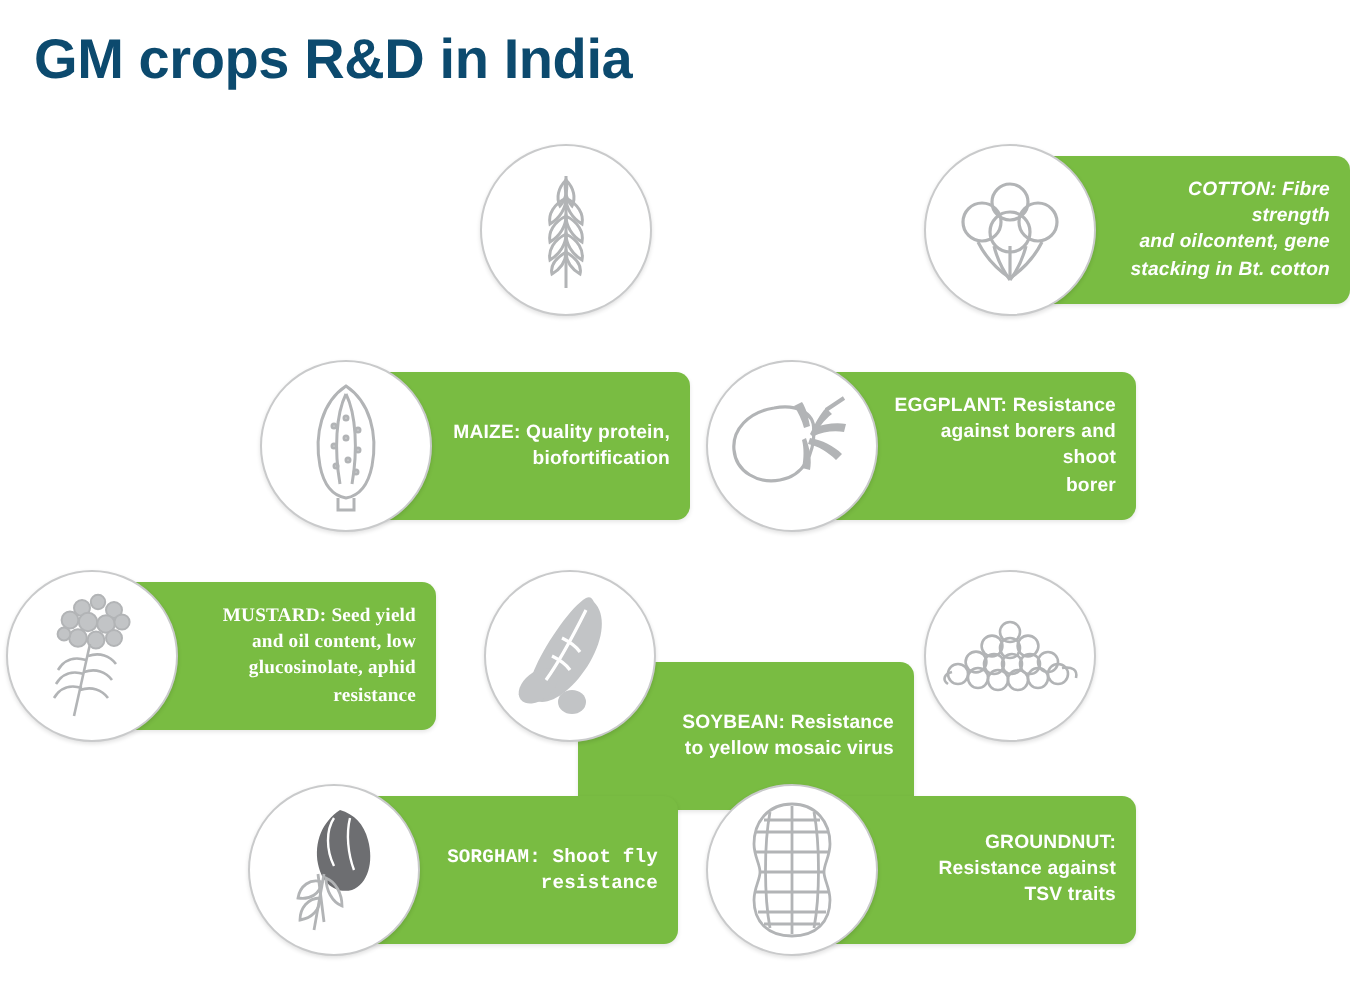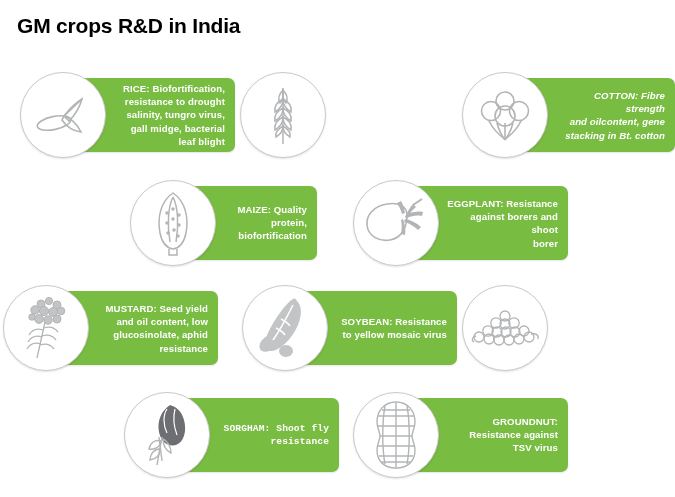--- a/index.html
+++ b/index.html
@@ -20,24 +20,24 @@
     width: 675px;
     height: 497px;
     background: #ffffff;
   }
 
   
   .page-title {
     position: absolute;
     left: 17px;
     top: 14px;
-    font-size: 21px;
+    font-size: 28px;
     font-weight: bold;
     letter-spacing: -0.2px;
-    color: #000000;
+    color: #0c4a6e;
     white-space: nowrap;
   }
 
   
   .card {
     position: absolute;
     height: 86px;
   }
   .card-bar {
     position: absolute;
@@ -83,37 +83,20 @@
 
   
 </style>
 </head>
 <body>
 
 <div id="infographic">
 
   <div class="page-title">GM crops R&amp;D in India</div>
 
-  <div class="card" style="left:20px; top:72px; width:215px;">
-    <div class="card-bar" style="width:168px;">
-      <div class="card-text">RICE: Biofortification,
-resistance to drought
-salinity, tungro virus,
-gall midge, bacterial
-leaf blight</div>
-    </div>
-    <div class="card-circle">
-      <svg width="66" height="66" viewBox="0 0 66 66" fill="none" stroke="#b2b4b6" stroke-width="1.6">
-        <ellipse cx="24" cy="41" rx="17" ry="6.5" transform="rotate(-12 24 41)"></ellipse>
-        <path d="M34 34 C41 25 47 20 52 17 C50 24 46 32 39 39 Z"></path>
-        <path d="M34 34 C40 36 47 42 51 50 C43 49 36 44 32 38 Z"></path>
-        <path d="M33 35 L52 17"></path>
-      </svg>
-    </div>
-  </div>
 
   <div class="card" style="left:240px; top:72px; width:220px;">
     <div class="card-circle">
       <svg width="60" height="70" viewBox="0 0 60 70" fill="none" stroke="#b2b4b6" stroke-width="1.5">
         <path d="M30 8 L30 64"></path>
         <path d="M30 10 C26 14 25 19 27 23 C30 20 31 14 30 10 Z"></path>
         <path d="M30 10 C34 14 35 19 33 23 C30 20 29 14 30 10 Z"></path>
         <path d="M30 19 C24 22 21 27 22 32 C27 29 30 24 30 19 Z"></path>
         <path d="M30 19 C36 22 39 27 38 32 C33 29 30 24 30 19 Z"></path>
         <path d="M30 28 C24 31 21 36 22 41 C27 38 30 33 30 28 Z"></path>
@@ -141,21 +124,21 @@
         <path d="M16 38 C20 46 26 52 32 56"></path>
         <path d="M32 40 L32 57"></path>
         <path d="M48 38 C44 46 38 52 32 56"></path>
         <path d="M24 40 C26 48 29 53 32 57"></path>
         <path d="M40 40 C38 48 35 53 32 57"></path>
       </svg>
     </div>
   </div>
 
   <div class="card" style="left:130px; top:180px; width:215px;">
-    <div class="card-bar" style="width:140px;">
+    <div class="card-bar" style="width:168px;">
       <div class="card-text">MAIZE: Quality protein,
 biofortification</div>
     </div>
     <div class="card-circle">
       <svg width="50" height="72" viewBox="0 0 50 72" fill="none" stroke="#b2b4b6" stroke-width="1.5">
         <path d="M25 6 C13 14 9 30 12 46 C14 56 19 61 25 62 C31 61 36 56 38 46 C41 30 37 14 25 6 Z"></path>
         <path d="M25 10 C20 20 19 38 22 55"></path>
         <path d="M25 10 C30 20 31 38 28 55"></path>
         <path d="M21 62 L21 68 L29 68 L29 62"></path>
         <circle cx="19" cy="26" r="1"></circle>
@@ -185,21 +168,21 @@
           <path d="M45 19 C51 17 57 16 62 17 L61 21 C56 20 50 21 46 23 Z"></path>
           <path d="M44 24 C50 25 56 28 60 32 L57 35 C53 31 48 28 43 27 Z"></path>
           <path d="M42 24 C44 30 45 35 44 40 L40 39 C41 34 41 29 40 25 Z"></path>
           <path d="M44 18 C43 13 42 9 40 6 L36 8 C38 11 40 15 41 19 Z"></path>
         </g>
         <path d="M52 10 L61 4" stroke-width="2"></path>
       </svg>
     </div>
   </div>
 
-  <div class="card" style="left:3px; top:285px; width:215px;">
+  <div class="card" style="left:3px; top:285px; width:215px;font-family:Liberation Serif, serif;">
     <div class="card-bar" style="width:168px;">
       <div class="card-text">MUSTARD: Seed yield
 and oil content, low
 glucosinolate, aphid
 resistance</div>
     </div>
     <div class="card-circle">
       <svg width="62" height="72" viewBox="0 0 62 72" fill="none" stroke="#b2b4b6" stroke-width="1.3">
         <g fill="#c2c4c6" stroke="#b2b4b6" stroke-width="1">
           <circle cx="26" cy="12" r="4"></circle>
@@ -219,21 +202,21 @@
         <path d="M27 45 C21 43 16 45 13 50"></path>
         <path d="M26 52 C20 50 15 52 12 57"></path>
         <path d="M29 36 C35 34 40 36 43 40"></path>
         <path d="M27 44 C33 42 38 44 41 48"></path>
         <path d="M25 53 C31 51 36 53 39 57"></path>
       </svg>
     </div>
   </div>
 
   <div class="card" style="left:242px; top:285px; width:215px;">
-    <div class="card-bar" style="width:168px;">
+    <div class="card-bar" style="width:168px;margin-top:40px;">
       <div class="card-text">SOYBEAN: Resistance
 to yellow mosaic virus</div>
     </div>
     <div class="card-circle">
       <svg width="64" height="70" viewBox="0 0 64 70" fill="none">
         <g fill="#c2c4c6">
           <path d="M44 8 C50 14 49 26 42 38 C35 50 25 58 18 58 C12 58 10 50 15 40 C21 27 33 10 40 6 C42 5 43 6 44 8 Z"></path>
           <ellipse cx="16" cy="50" rx="11" ry="7" transform="rotate(-38 16 50)"></ellipse>
           <ellipse cx="33" cy="58" rx="7" ry="6"></ellipse>
         </g>
@@ -286,21 +269,21 @@
         <path d="M26 40 C31 42 34 48 34 54 C29 52 26 46 26 40 Z"></path>
         <path d="M22 38 L25 62"></path>
       </svg>
     </div>
   </div>
 
   <div class="card" style="left:353px; top:392px; width:215px;">
     <div class="card-bar" style="width:168px;">
       <div class="card-text">GROUNDNUT:
 Resistance against
-TSV virus</div>
+TSV traits</div>
     </div>
     <div class="card-circle">
       <svg width="52" height="74" viewBox="0 0 52 74" fill="none" stroke="#b2b4b6" stroke-width="1.4">
         <path d="M26 4 C14 4 7 13 7 24 C7 30 10 34 10 38 C10 42 7 46 7 52 C7 63 14 70 26 70 C38 70 45 63 45 52 C45 46 42 42 42 38 C42 34 45 30 45 24 C45 13 38 4 26 4 Z"></path>
         <path d="M26 5 L26 69"></path>
         <path d="M15 8 C12 24 12 50 15 66"></path>
         <path d="M37 8 C40 24 40 50 37 66"></path>
         <path d="M8 18 L44 18"></path>
         <path d="M8 28 L44 28"></path>
         <path d="M10 38 L42 38"></path>

